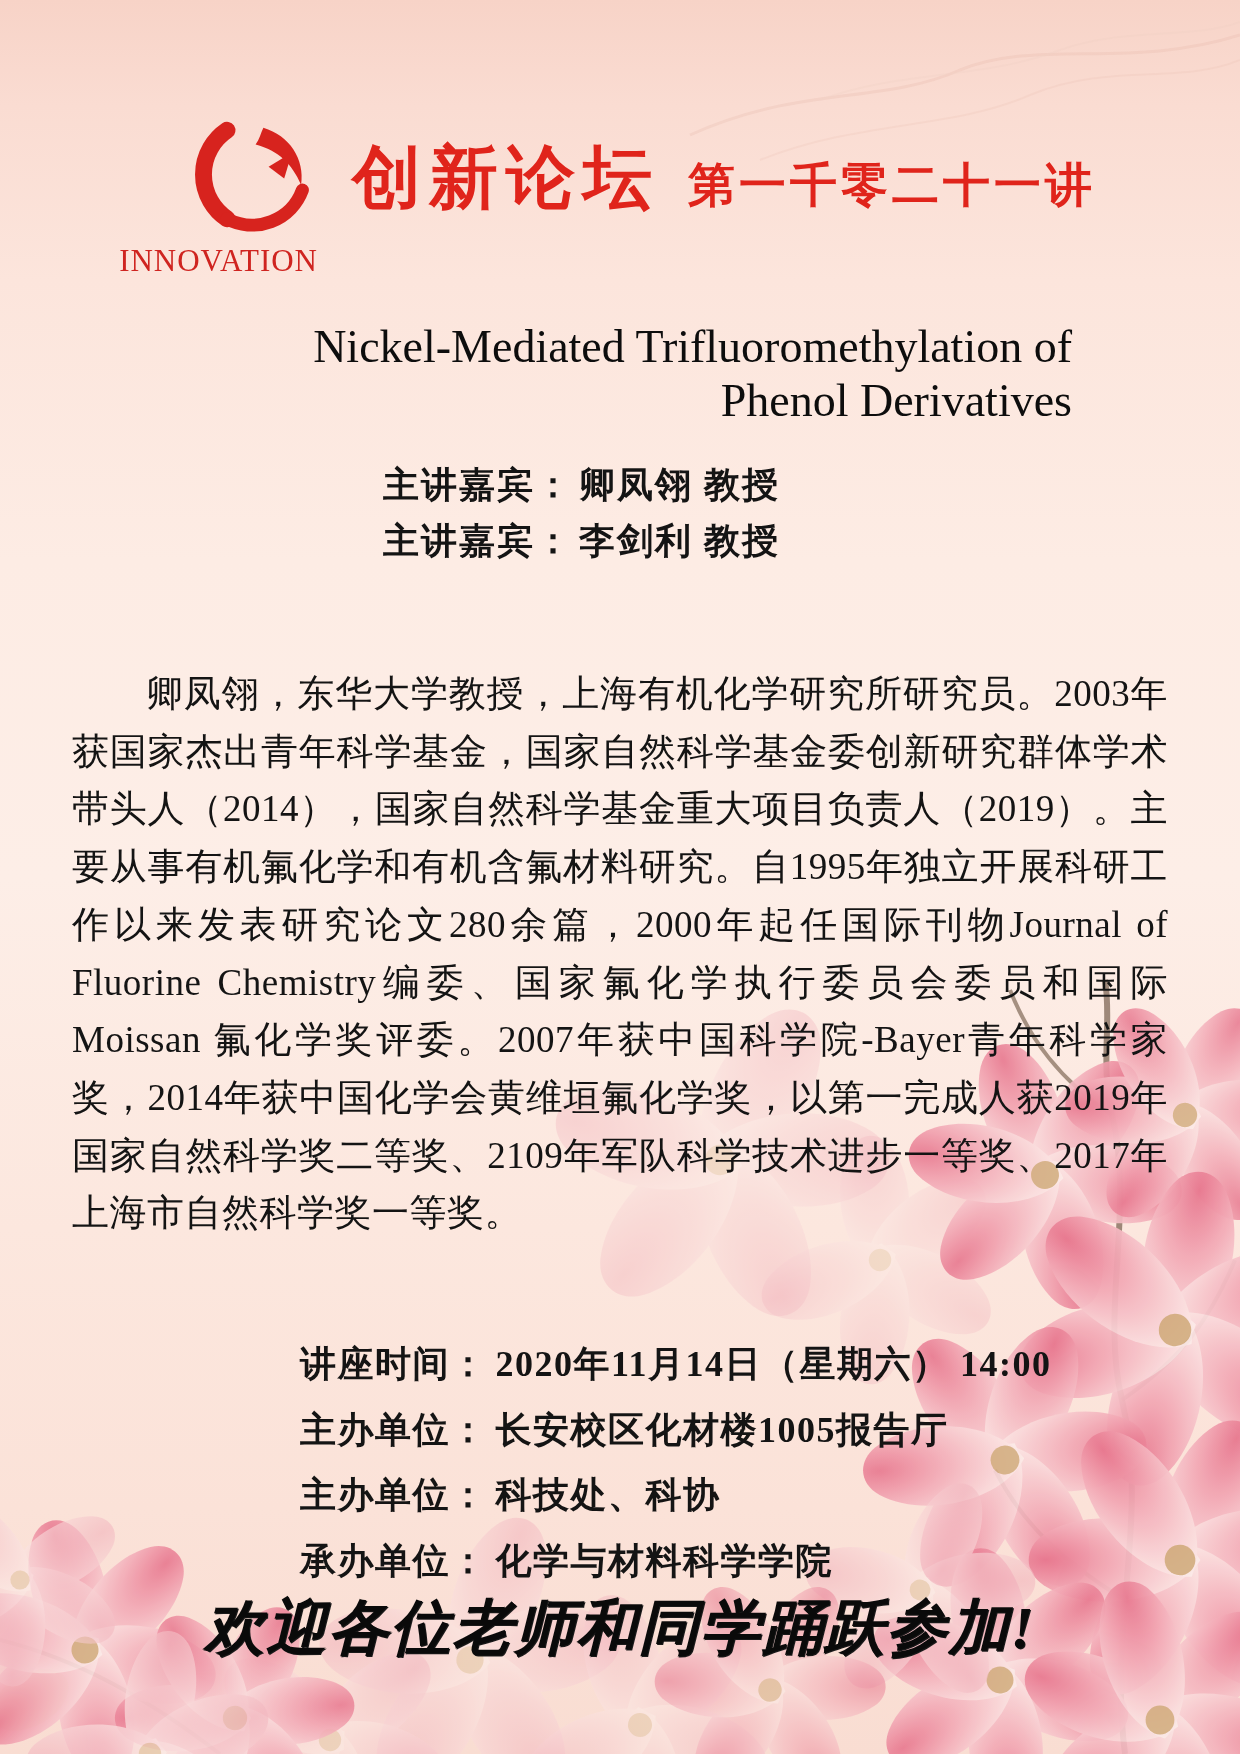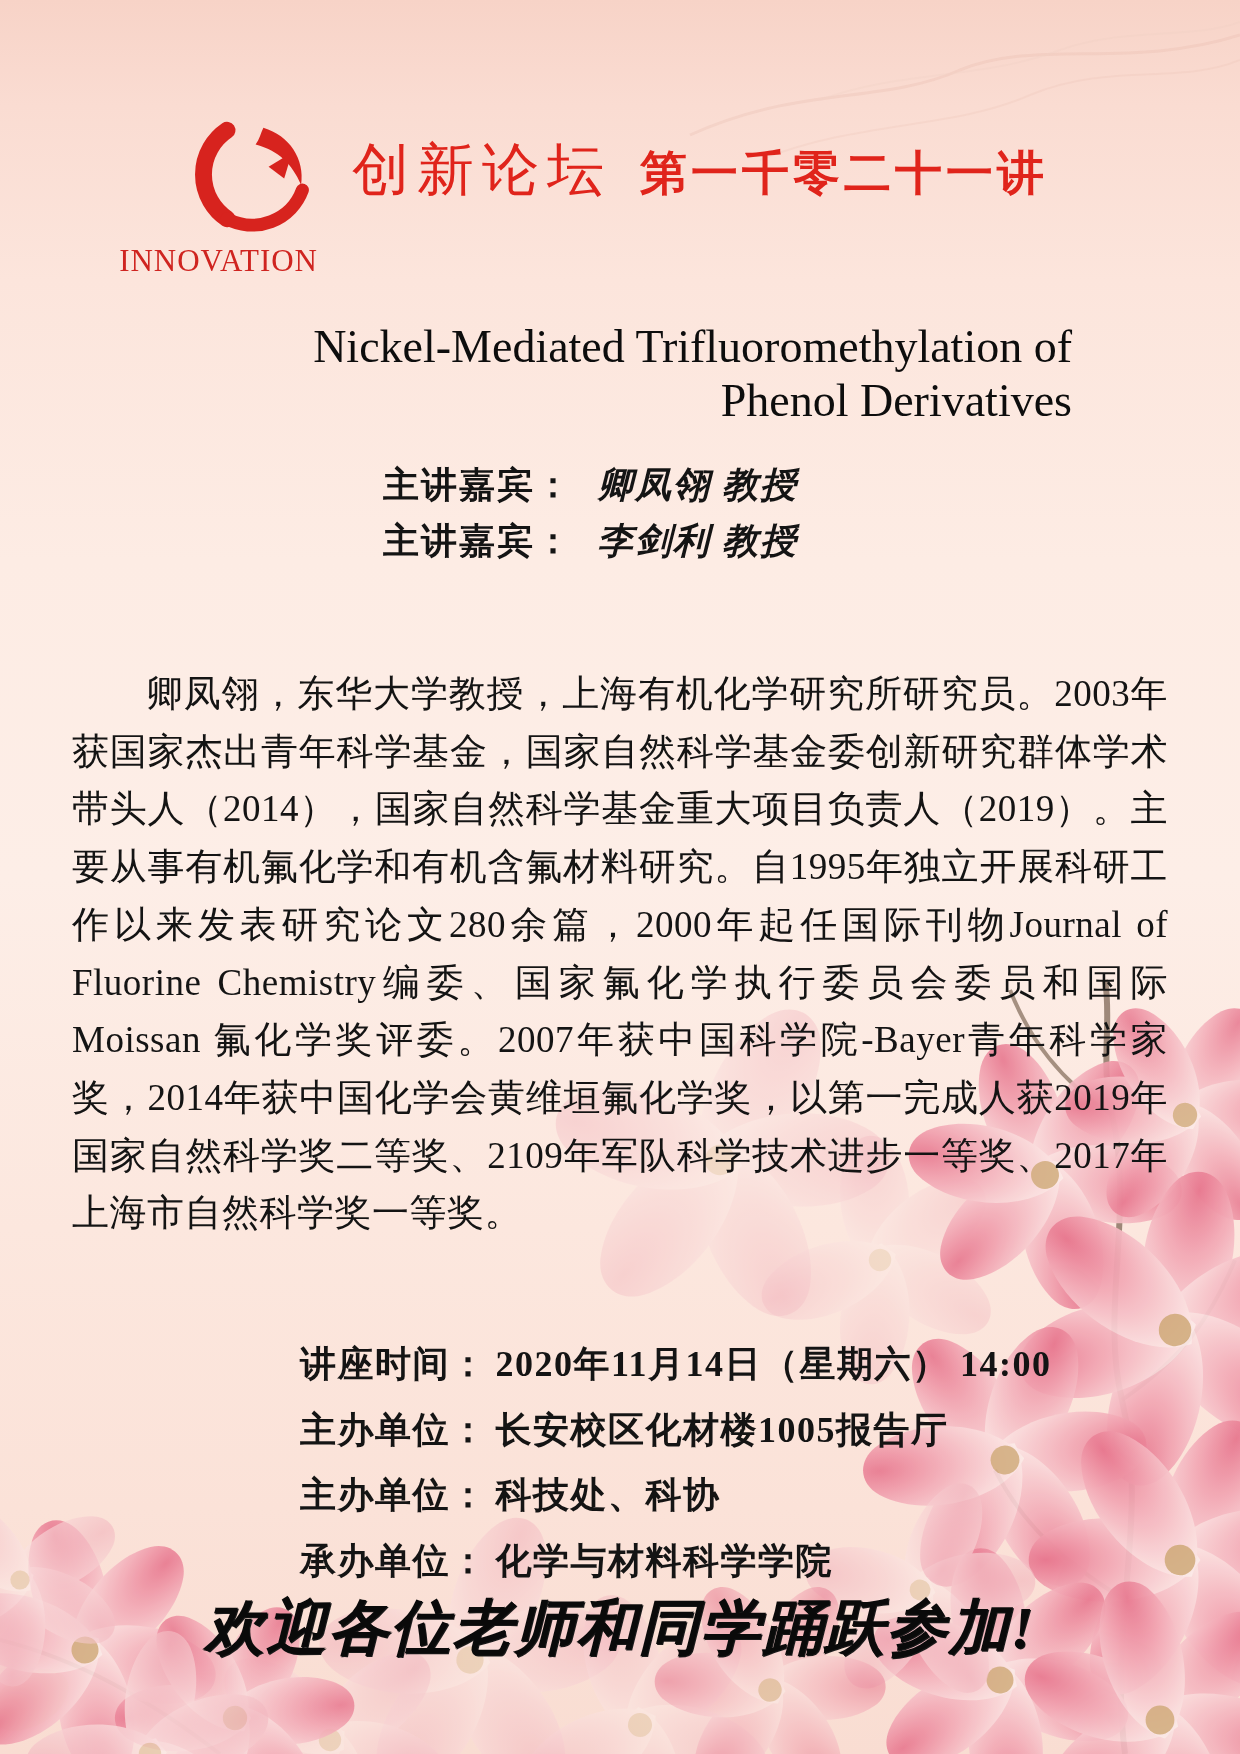--- a/index.html
+++ b/index.html
@@ -18,40 +18,40 @@
 
   
   .logo-block{top:112px;left:108px;width:210px;text-align:right;}
   .logo-word{
     font-size:31px;color:#cf2420;letter-spacing:1px;margin-top:2px;
     font-family:"Liberation Serif", serif;
   }
   .forum-line{top:132px;left:352px;white-space:nowrap;}
   .forum-title{
     font-family:"Liberation Sans", sans-serif;
-    font-weight:normal;font-size:57px;color:#e0241b;letter-spacing:8px;
+    font-weight:bold;font-size:69px;color:#e0241b;letter-spacing:8px;
   }
   .lecture-no{
     font-family:"Liberation Sans", sans-serif;
     font-weight:bold;font-size:47px;color:#e0241b;letter-spacing:4px;
     margin-left:28px;
   }
   .forum-flex{display:flex;align-items:baseline;}
 
   
   .en-title{
     top:320px;left:0;width:1072px;text-align:right;
     font-size:46px;font-weight:normal;line-height:1.18;
     letter-spacing:0px;color:#0d0d0d;
   }
 
   
   .speakers{top:458px;left:383px;font-size:36px;font-weight:bold;line-height:1.55;letter-spacing:2px;}
   .speakers .row{white-space:nowrap;}
-  .speakers .val{margin-left:24px;font-style:italic;}
+  .speakers .val{margin-left:6px;}
 
   
   .bio{
     top:628px;left:72px;width:1096px;
     font-size:37px;line-height:1.56;
     text-align:justify;text-indent:2em;
     letter-spacing:0.5px;
   }
 
   

